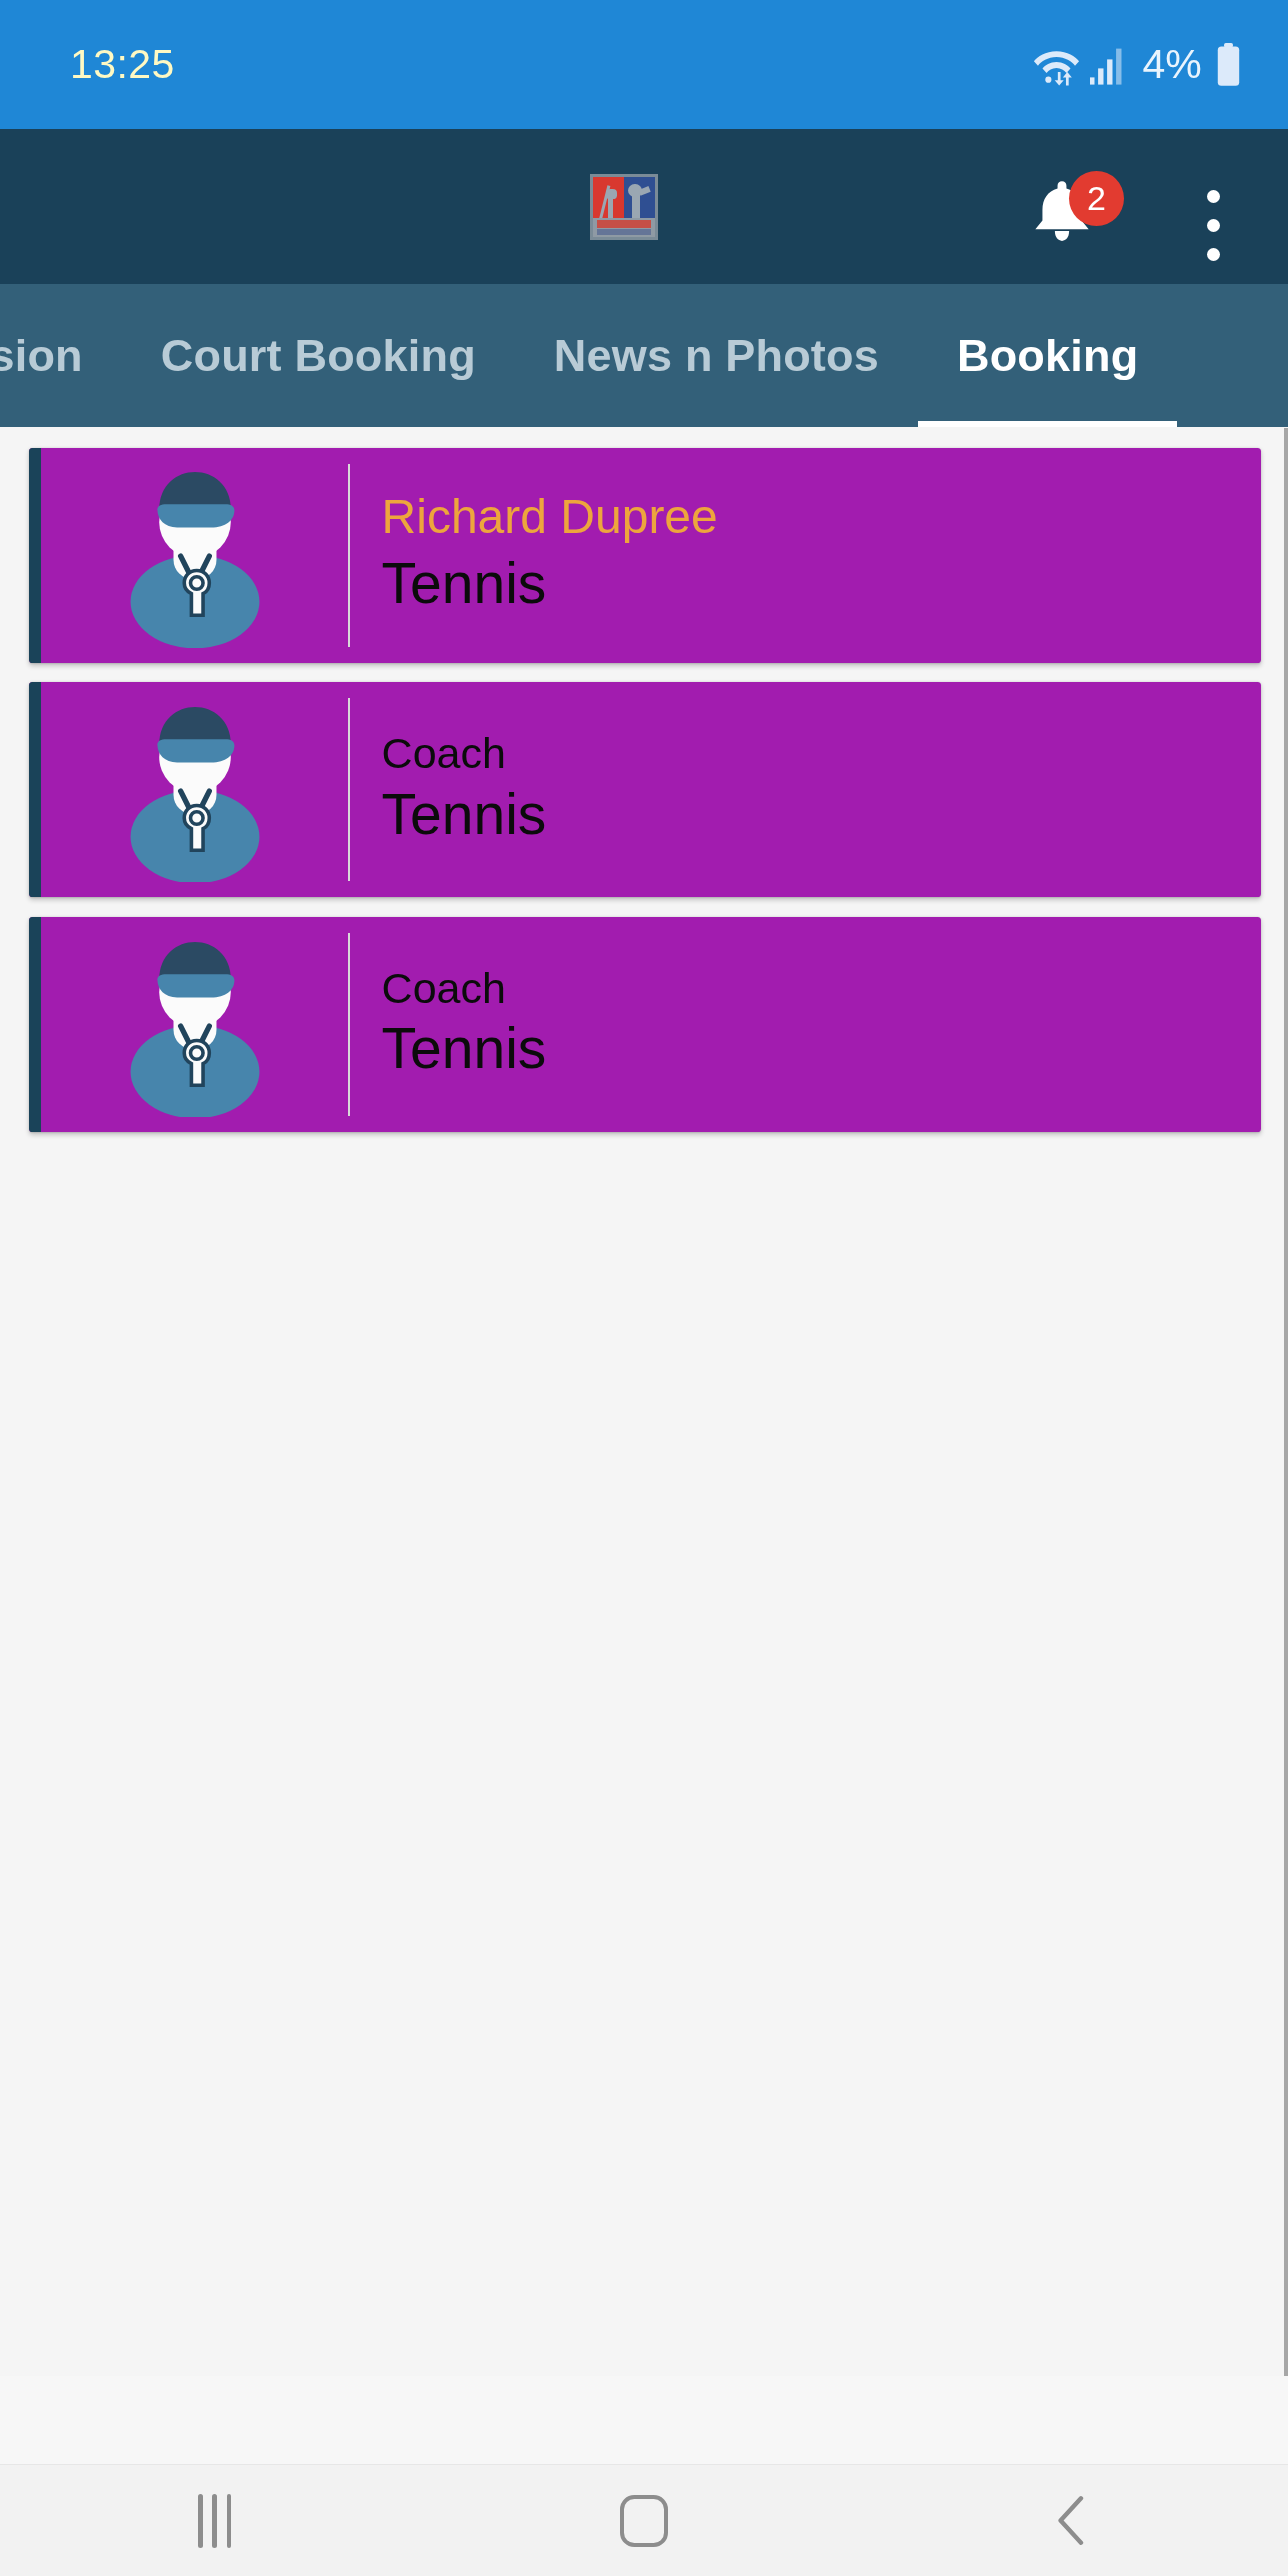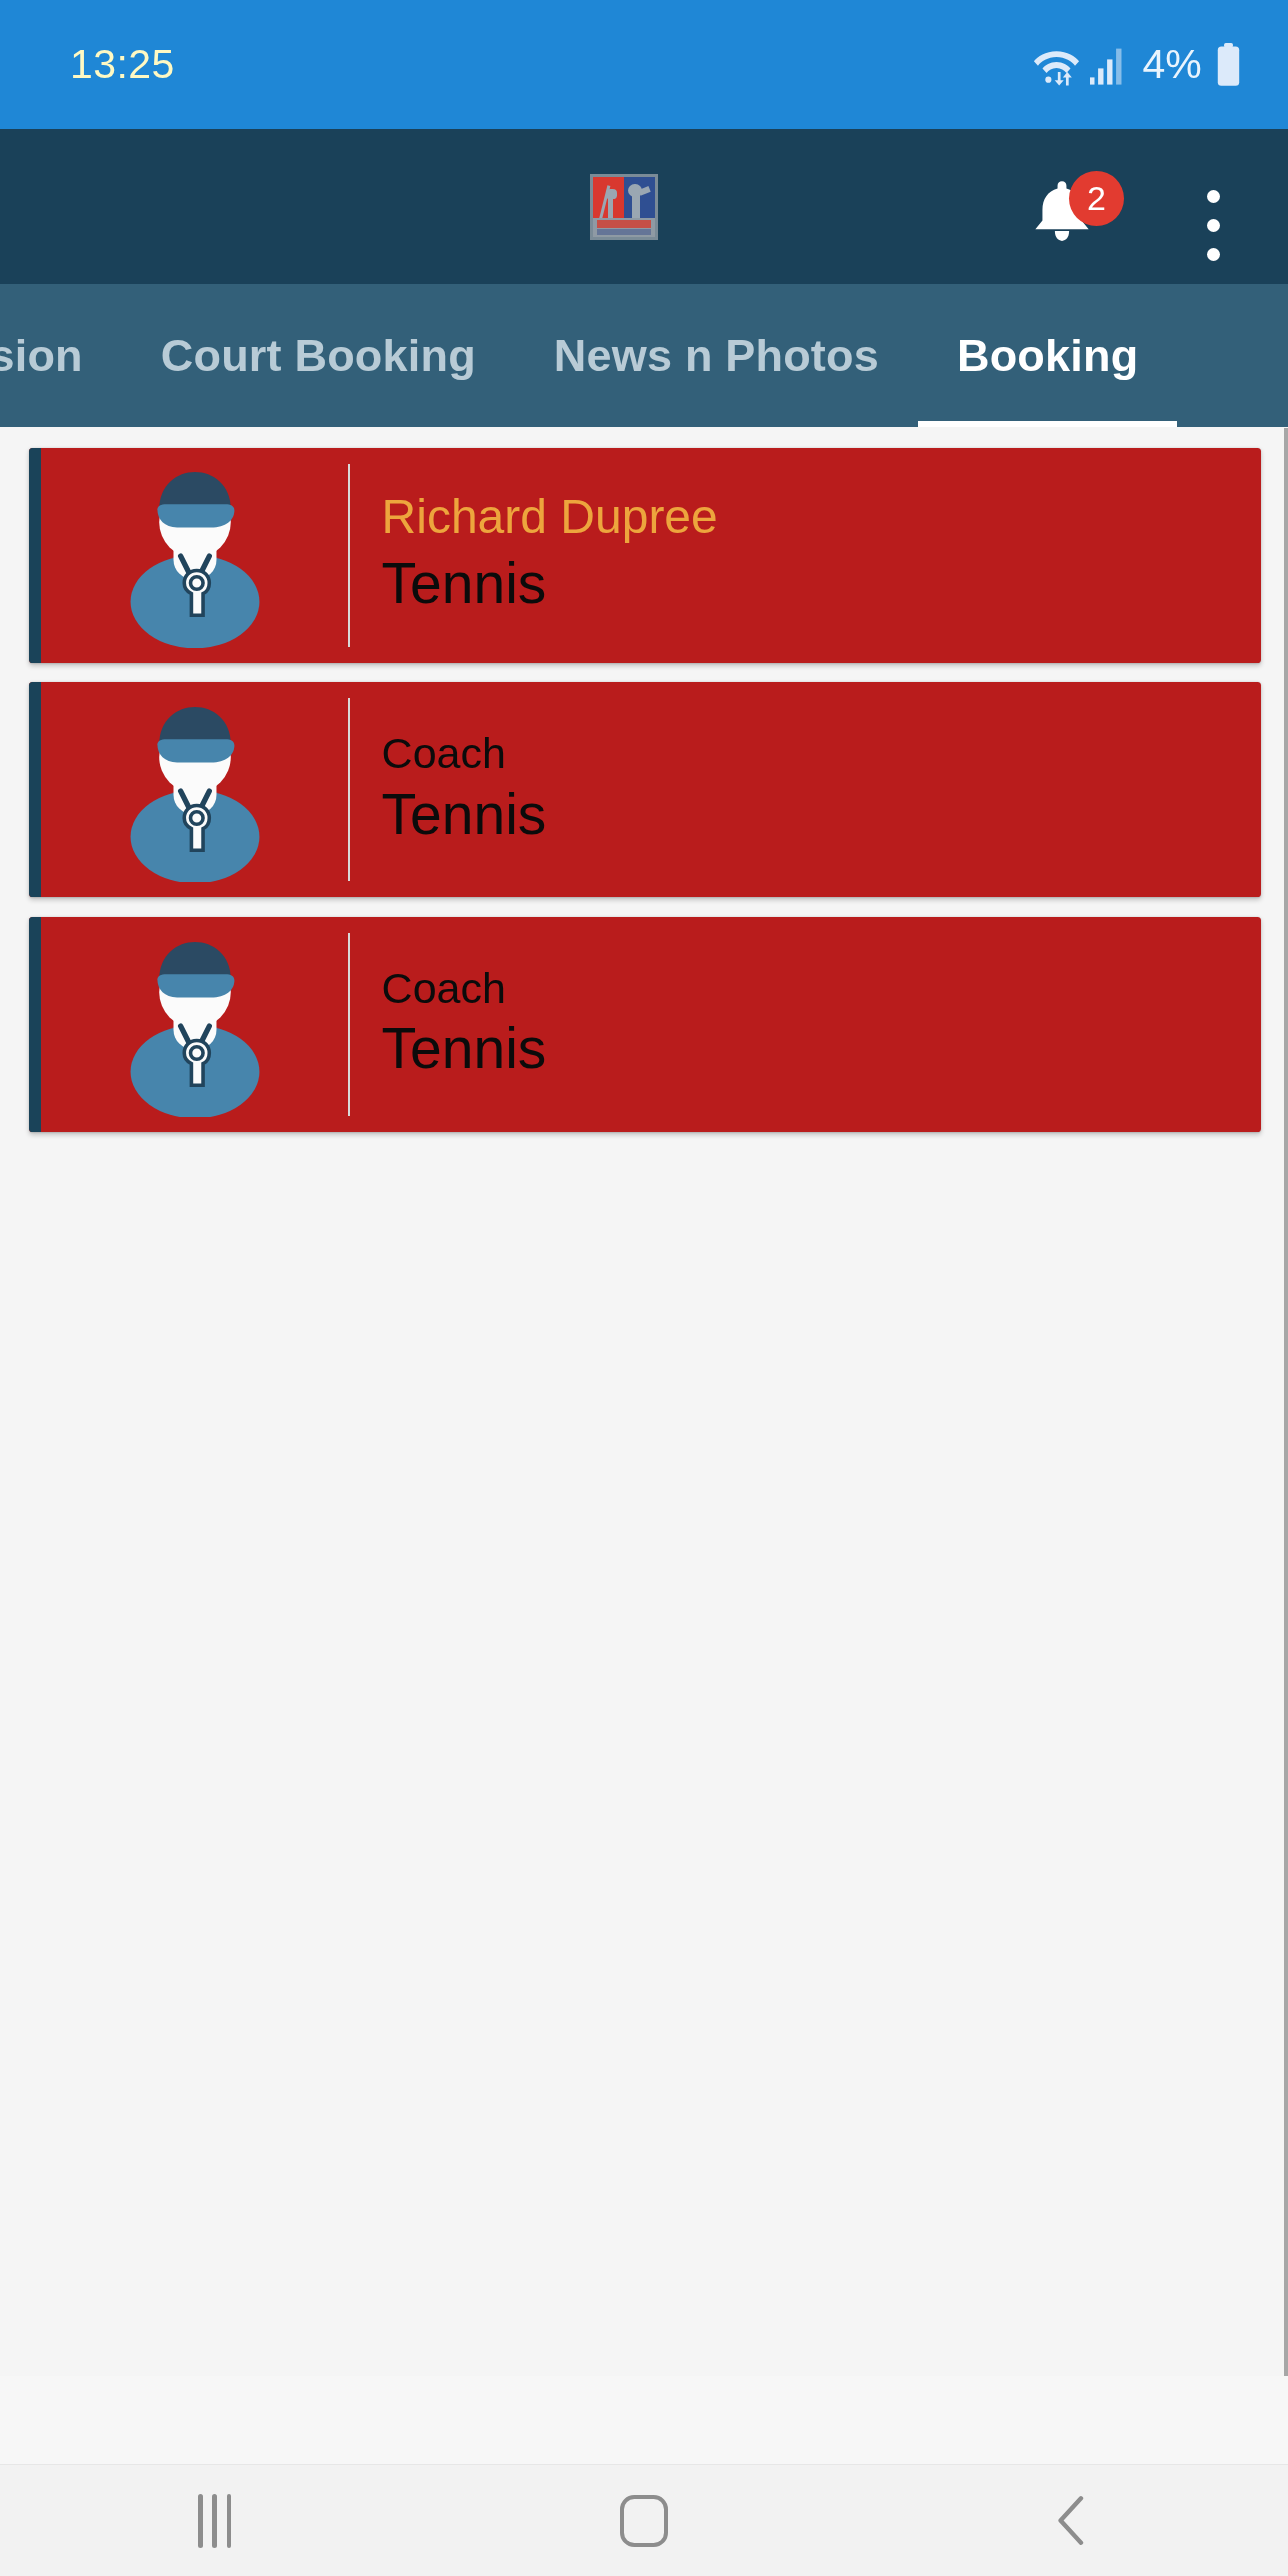--- a/index.html
+++ b/index.html
@@ -189,21 +189,21 @@
     width: 1288px;
     height: 1948px;
     background: #f5f5f5;
     overflow: hidden;
   }
 
   .card {
     position: relative;
     margin: 19.7px 27px 0 29px;
     height: 215px;
-    background: #b91c1c;
+    background: #a21caf;
     border-radius: 3.6px;
     box-shadow: 0 2.7px 5.4px rgba(0,0,0,0.20), 0 0.9px 1.8px rgba(0,0,0,0.12);
     display: flex;
     align-items: stretch;
     overflow: hidden;
   }
   .card-accent {
     width: 11.6px;
     background: #1a4359;
     flex: none;

